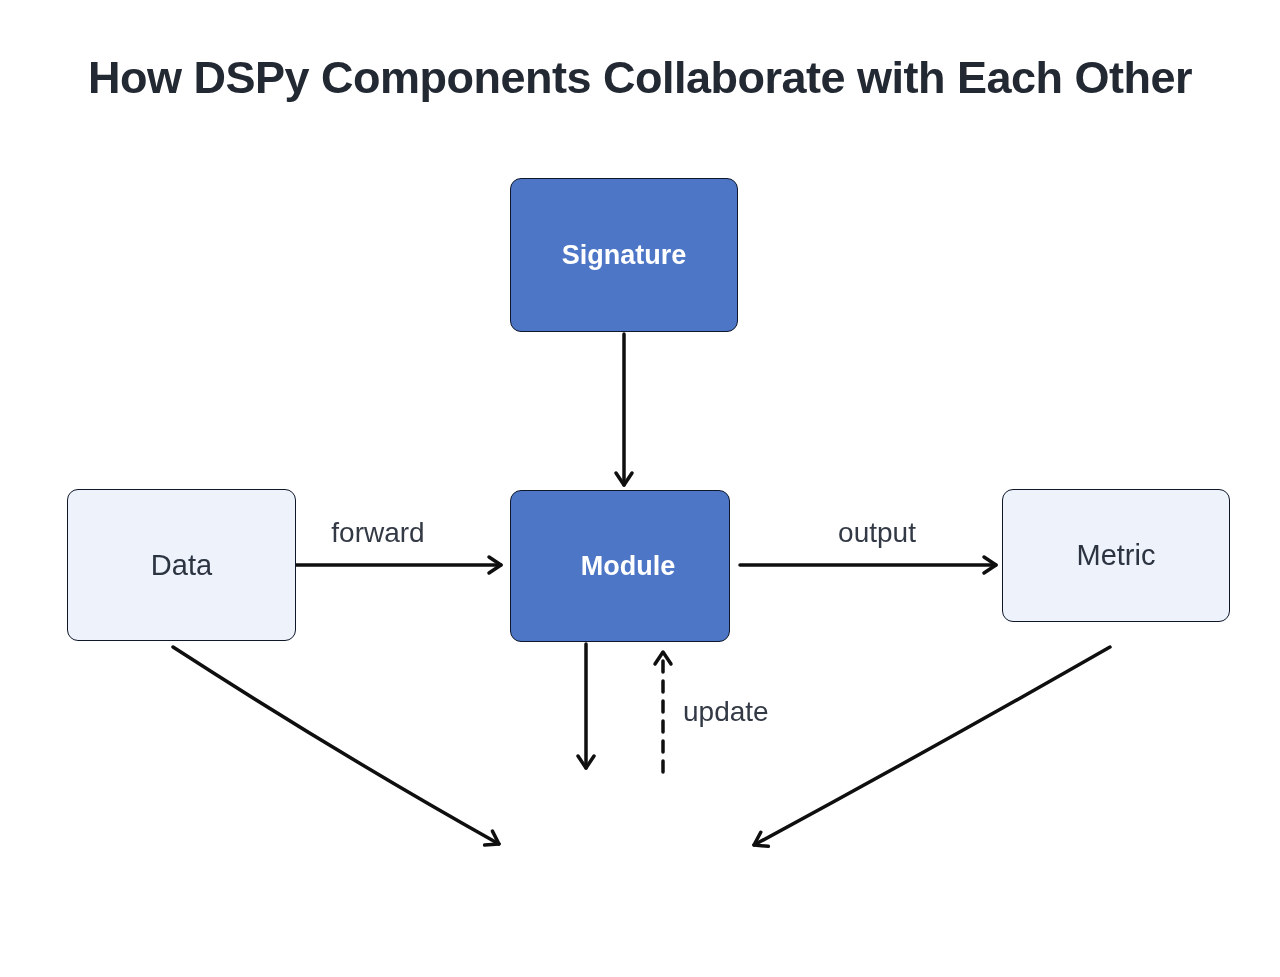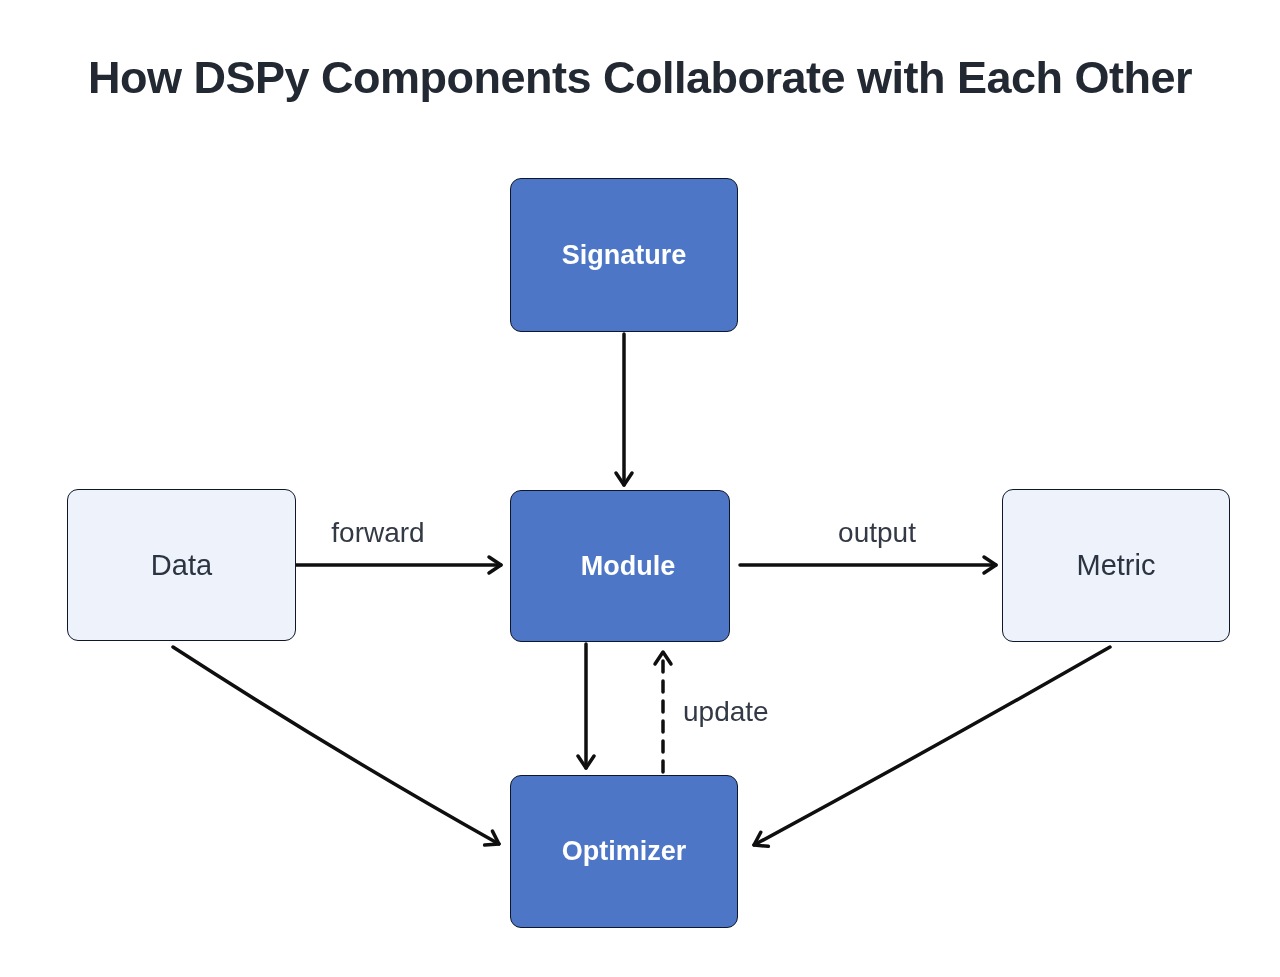--- a/index.html
+++ b/index.html
@@ -51,21 +51,21 @@
   }
   .node.light {
     background: #eef3fb;
     color: #2c3441;
     font-weight: 400;
     font-size: 29px;
   }
   .node-signature { left: 510px; top: 178px; width: 228px; height: 154px; }
   .node-data      { left: 48px;  top: 489px; width: 229px; height: 152px; margin-left: 19px; }
   .node-module    { left: 510px; top: 490px; width: 220px; height: 152px; padding-left: 16px; }
-  .node-metric    { left: 1002px;top: 489px; width: 228px; height: 153px; }
+  .node-metric    { left: 1002px;top: 489px; width: 228px; height: 133px; }
   .node-optimizer { left: 510px; top: 775px; width: 228px; height: 153px; }
 
   .edge-label {
     position: absolute;
     font-size: 28px;
     font-weight: 400;
     color: #333a45;
     white-space: nowrap;
   }
   .label-define {
@@ -122,23 +122,20 @@
   </div>
 
   <div class="node primary node-module">
     <span>Module</span>
   </div>
 
   <div class="node light node-metric">
     <span>Metric</span>
   </div>
 
-  <div class="node primary node-optimizer">
-    <span>Optimizer</span>
-  </div>
 
 
   <div class="edge-label label-forward">forward</div>
 
   <div class="edge-label label-output">output</div>
 
   <div class="edge-label label-update">update</div>
 
 </div>
 

